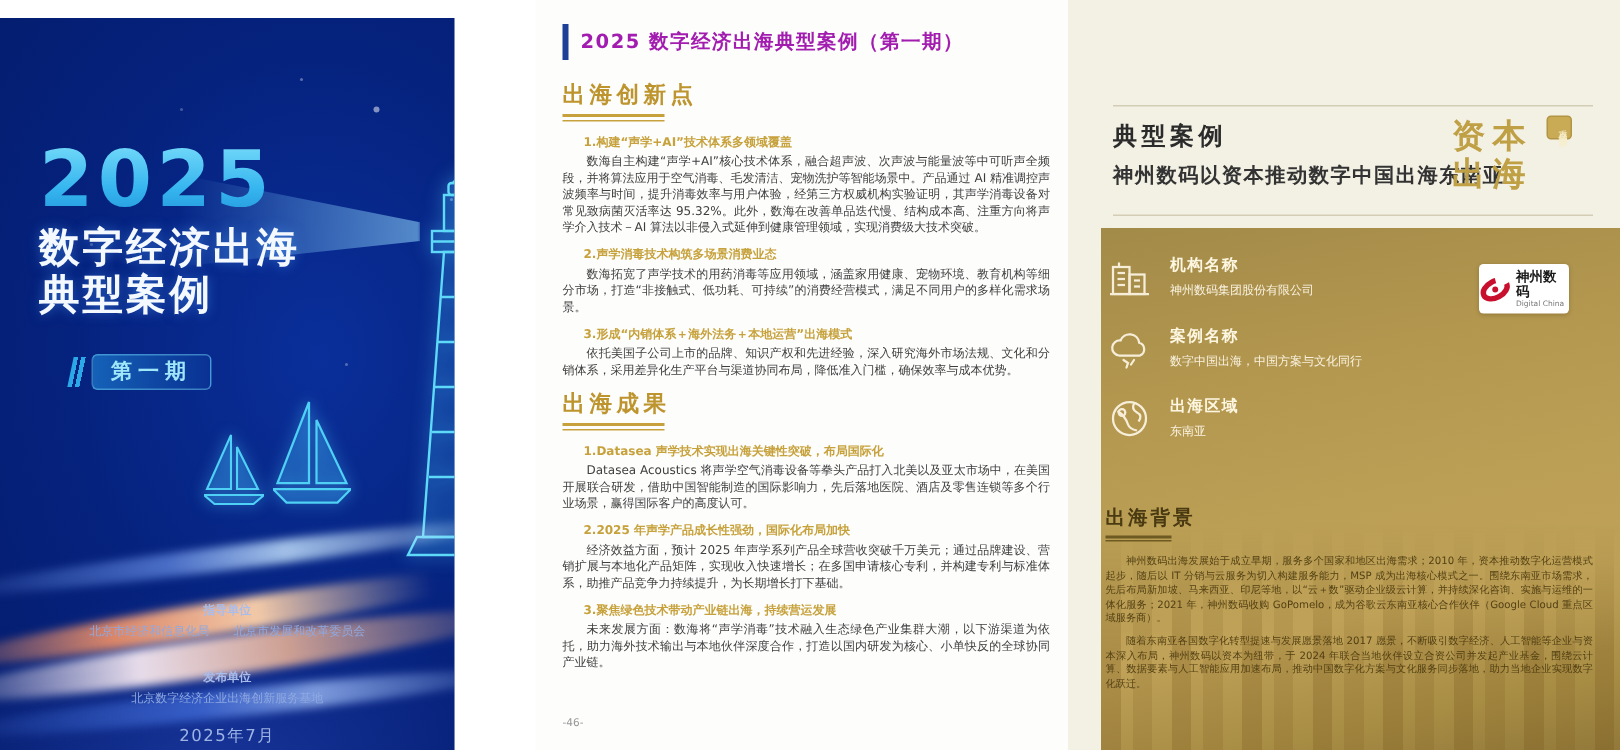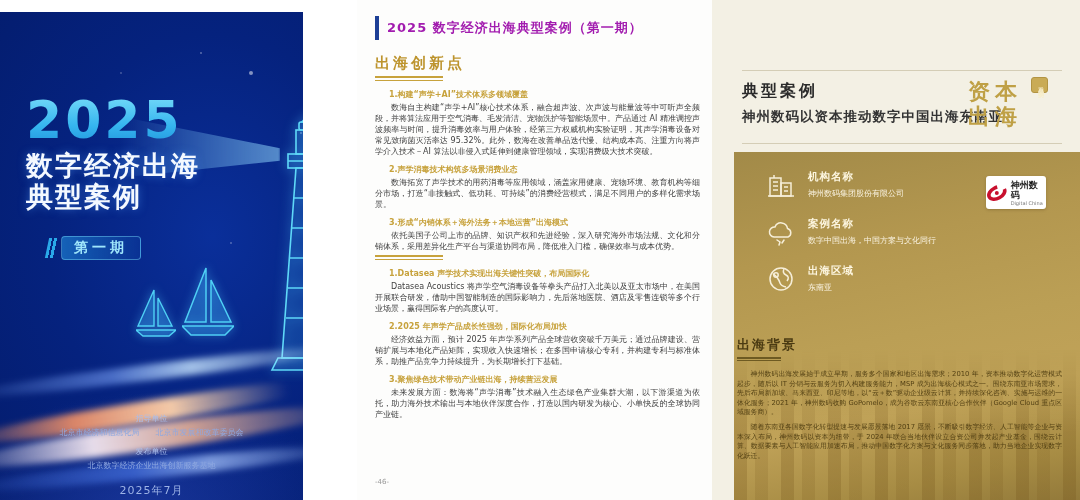--- a/index.html
+++ b/index.html
@@ -38,21 +38,21 @@
     background:linear-gradient(180deg,#7fe0fb 0%, #35b5ef 60%, #1f8fd8 100%);
     -webkit-background-clip:text; background-clip:text; color:transparent; }
   .cover-title { position:absolute; left:26px; top:138px; color:#f4f9ff; font-weight:bold;
     font-size:27px; letter-spacing:2px; line-height:31px; text-shadow:0 0 8px rgba(80,160,255,.5); }
   .issue-badge { position:absolute; left:22px; top:224px; display:flex; align-items:center;padding-left:25px; }
   .issue-bars { width:10px; height:20px; margin-right:4px;
     background:linear-gradient(90deg,#2aa8e8 0 3px, transparent 3px 5px, #2aa8e8 5px 8px, transparent 8px); transform:skewX(-12deg); }
   .issue-pill { padding:2px 12px; border-radius:4px; font-size:14px; font-weight:bold; letter-spacing:4px; color:#9fe6fb;
     background:linear-gradient(90deg, rgba(35,150,230,.55), rgba(35,150,230,.08)); border:1px solid rgba(120,220,250,.45); }
   .cover-footer { position:absolute; left:0; bottom:14px; width:100%; text-align:center; color:#8fa8e0; }
-  .cover-footer .f-label { font-size:8px; font-weight:normal; color:#a9bdec; margin-top:8px; }
+  .cover-footer .f-label { font-size:8px; font-weight:bold; color:#a9bdec; margin-top:20px; }
   .cover-footer .f-orgs { font-size:8px; margin-top:3px; color:#8fa8e0; }
   .cover-footer .f-date { font-size:11px; margin-top:12px; color:#9db3e6; letter-spacing:1px; }
 
   
   .page-mid { position:absolute; left:357px; top:0; width:355px; height:500px; background:#fdfdfc; padding:16px 12px 0 18px; }
   .mid-header { display:flex; align-items:center; margin-bottom:14px; }
   .mid-header .hbar { width:4px; height:24px; background:#1d3f96; margin-right:8px; }
   .mid-header .htext { color:#a21caf; font-weight:bold; font-size:13px; letter-spacing:1px; }
   .sec-heading { color:#bd942e; font-weight:bold; font-size:15px; letter-spacing:3px; margin-top:8px; }
   .sec-rule { width:68px; height:5px; border-top:2px solid #c7a23c; border-bottom:1px solid #c7a23c; margin:3px 0 8px 0; }
@@ -70,21 +70,21 @@
     font-size:22px; font-weight:bold; color:#bfa045; line-height:25px; letter-spacing:5px; }
   .case-tag { position:absolute; right:14px; top:6px; width:17px; padding:4px 2px; border-radius:3px;
     background:#c9ab56; border:1px solid #b29443; color:#f7eecb; font-size:6px;
     writing-mode:vertical-rl; text-align:center; letter-spacing:1px; }
   .gold-panel { position:absolute; left:22px; right:0; top:152px; bottom:0;
     background:linear-gradient(168deg, #a28a48 0%, #b3974f 28%, #bb9f55 52%, #c0a258 70%, #a78c44 88%, #92793a 100%); overflow:hidden; }
   .skyline { position:absolute; left:0; right:0; bottom:0; height:150px; opacity:.5;
     background:
       linear-gradient(to bottom, rgba(187,159,85,1), rgba(187,159,85,0) 55%),
       repeating-linear-gradient(90deg, rgba(110,78,22,.45) 0 13px, rgba(0,0,0,0) 13px 21px, rgba(110,78,22,.3) 21px 34px, rgba(0,0,0,0) 34px 47px); }
-  .info-rows { position:absolute; left:32px; top:18px; width:230px; }
+  .info-rows { position:absolute; left:4px; top:18px; width:230px; }
   .info-row { display:flex; margin-bottom:17px; }
   .info-icon { width:30px; height:30px; margin-right:12px; flex:none; }
   .info-label { font-size:10.5px; font-weight:bold; color:#fdf6e0; letter-spacing:1px; }
   .info-value { font-size:8px; color:rgba(255,250,235,.92); margin-top:4px; }
   .logo-card { position:absolute; right:34px; top:24px; width:60px; height:33px; background:#fff; border-radius:3px;
     display:flex; align-items:center; justify-content:center; box-shadow:0 1px 3px rgba(60,40,0,.25); }
   .logo-txt { margin-left:3px; }
   .logo-cn { font-size:9px; font-weight:bold; color:#1a1a1a; line-height:10px; }
   .logo-en { font-size:5px; color:#777; }
   .bg-section { position:absolute; left:3px; right:18px; top:168px;margin-top:16px; }
@@ -178,20 +178,21 @@
       <div class="sec-rule"></div>
       <div class="sub-title">1.构建“声学+AI”技术体系多领域覆盖</div>
       <p class="body-p">数海自主构建“声学+AI”核心技术体系，融合超声波、次声波与能量波等中可听声全频段，并将算法应用于空气消毒、毛发清洁、宠物洗护等智能场景中。产品通过 AI 精准调控声波频率与时间，提升消毒效率与用户体验，经第三方权威机构实验证明，其声学消毒设备对常见致病菌灭活率达 95.32%。此外，数海在改善单品迭代慢、结构成本高、注重方向将声学介入技术－AI 算法以非侵入式延伸到健康管理领域，实现消费级大技术突破。</p>
       <div class="sub-title">2.声学消毒技术构筑多场景消费业态</div>
       <p class="body-p">数海拓宽了声学技术的用药消毒等应用领域，涵盖家用健康、宠物环境、教育机构等细分市场，打造“非接触式、低功耗、可持续”的消费经营模式，满足不同用户的多样化需求场景。</p>
       <div class="sub-title">3.形成“内销体系＋海外法务＋本地运营”出海模式</div>
       <p class="body-p">依托美国子公司上市的品牌、知识产权和先进经验，深入研究海外市场法规、文化和分销体系，采用差异化生产平台与渠道协同布局，降低准入门槛，确保效率与成本优势。</p>
     </div>
 
     <div>
+      <div class="sec-heading">出海成果</div>
       <div class="sec-rule"></div>
       <div class="sub-title">1.Datasea 声学技术实现出海关键性突破，布局国际化</div>
       <p class="body-p">Datasea Acoustics 将声学空气消毒设备等拳头产品打入北美以及亚太市场中，在美国开展联合研发，借助中国智能制造的国际影响力，先后落地医院、酒店及零售连锁等多个行业场景，赢得国际客户的高度认可。</p>
       <div class="sub-title">2.2025 年声学产品成长性强劲，国际化布局加快</div>
       <p class="body-p">经济效益方面，预计 2025 年声学系列产品全球营收突破千万美元；通过品牌建设、营销扩展与本地化产品矩阵，实现收入快速增长；在多国申请核心专利，并构建专利与标准体系，助推产品竞争力持续提升，为长期增长打下基础。</p>
       <div class="sub-title">3.聚焦绿色技术带动产业链出海，持续营运发展</div>
       <p class="body-p">未来发展方面：数海将“声学消毒”技术融入生态绿色产业集群大潮，以下游渠道为依托，助力海外技术输出与本地伙伴深度合作，打造以国内研发为核心、小单快反的全球协同产业链。</p>
     </div>
 
     <div class="page-num">-46-</div>

